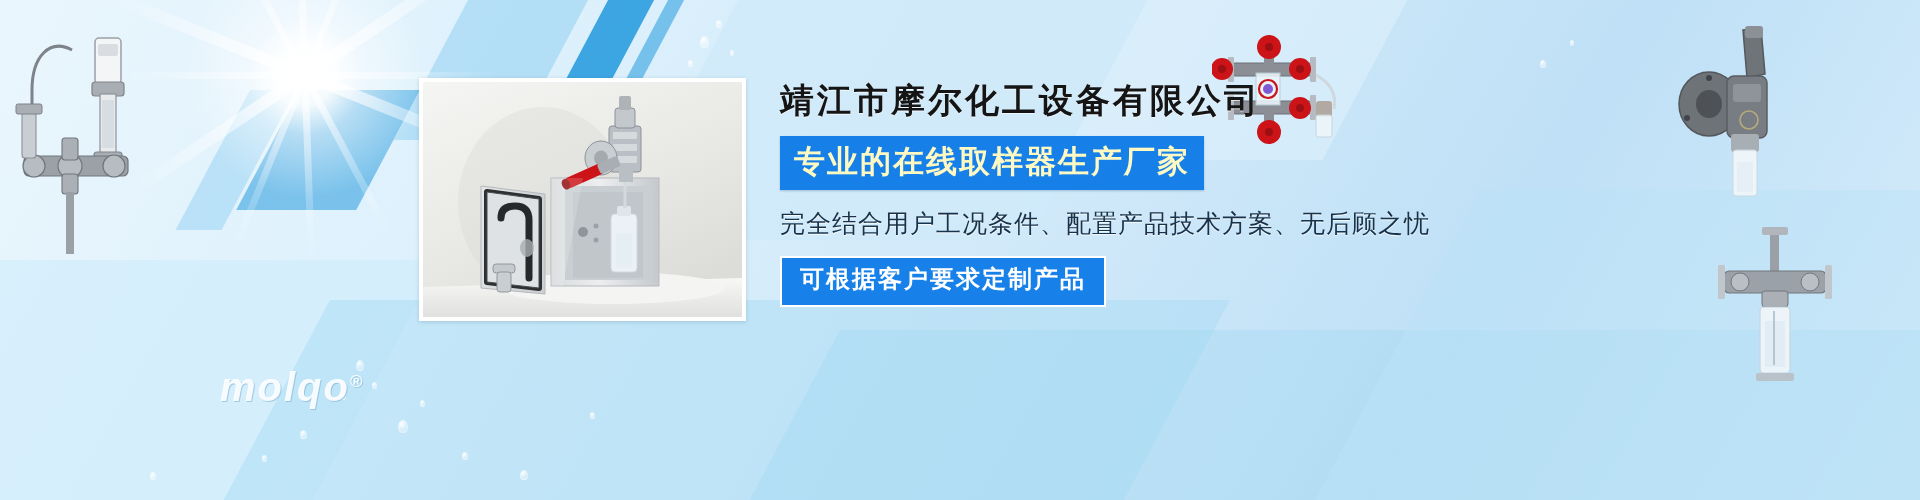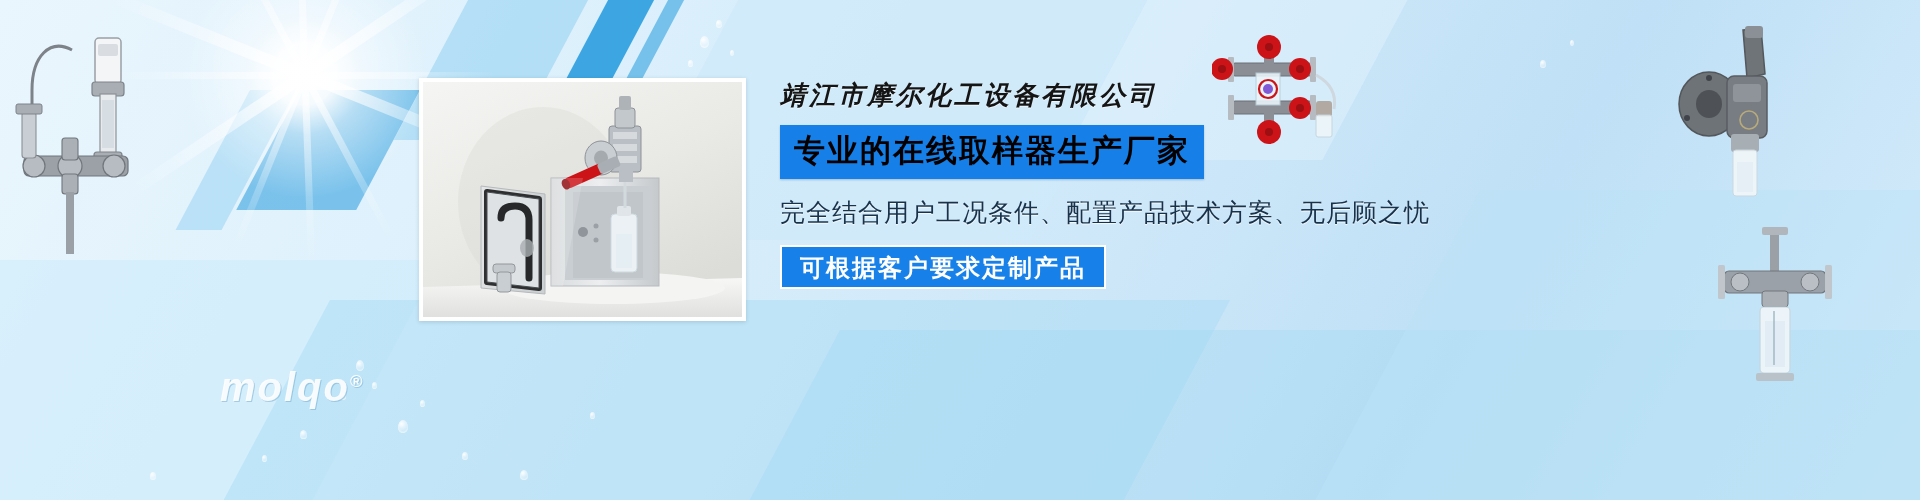--- a/index.html
+++ b/index.html
@@ -70,33 +70,32 @@
     position:relative; width:100%; height:100%; overflow:hidden;
     background:linear-gradient(160deg,#f2f2f1 0%,#e8e8e6 40%,#dfdfdd 70%,#ededeb 100%);
   }
 
   
   .text-block { position:absolute; left:780px; top:78px; width:620px; }
 
   .company-name {
     font-family:"Liberation Serif", serif;
     font-weight:bold;
-    font-size:26px;
+    font-size:34px;
     letter-spacing:3px;
     color:#151515;
     white-space:nowrap;
     text-shadow:0 1px 0 rgba(255,255,255,.6);
-    font-style:italic;
   }
 
   .headline-bar {
     display:inline-block;
     margin-top:12px;
     background:#1680e8;
-    color:#000000;
+    color:#fef9c3;
     font-weight:bold;
     font-size:31px;
     letter-spacing:2px;
     padding:5px 14px 7px 14px;
     white-space:nowrap;
     box-shadow:0 1px 2px rgba(10,60,110,.25);
     text-align:right;
   }
 
   .subline {
@@ -110,21 +109,21 @@
 
   .custom-bar {
     display:inline-block;
     margin-top:16px;
     border:2px solid #ffffff;
     background:#1781e9;
     color:#ffffff;
     font-weight:bold;
     font-size:24px;
     letter-spacing:2px;
-    padding:5px 18px 3px 18px;
+    padding:5px 18px 10px 18px;
     white-space:nowrap;
   }
 
   .fineprint {
     margin-top:12px;
     width:600px;
     font-family:"Liberation Serif", serif;
     font-size:9.5px;
     line-height:14px;
     letter-spacing:.35px;

